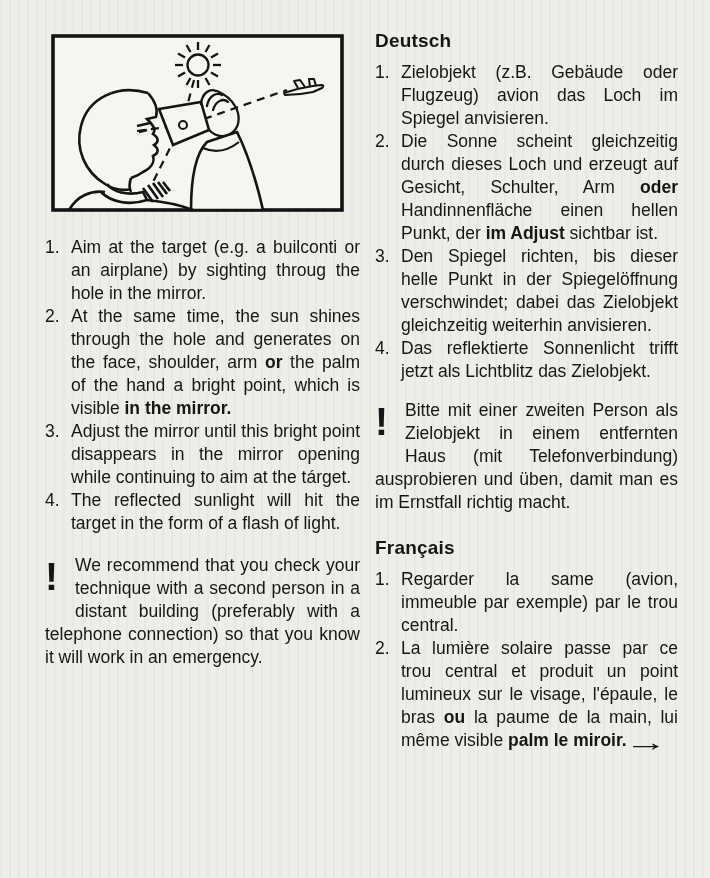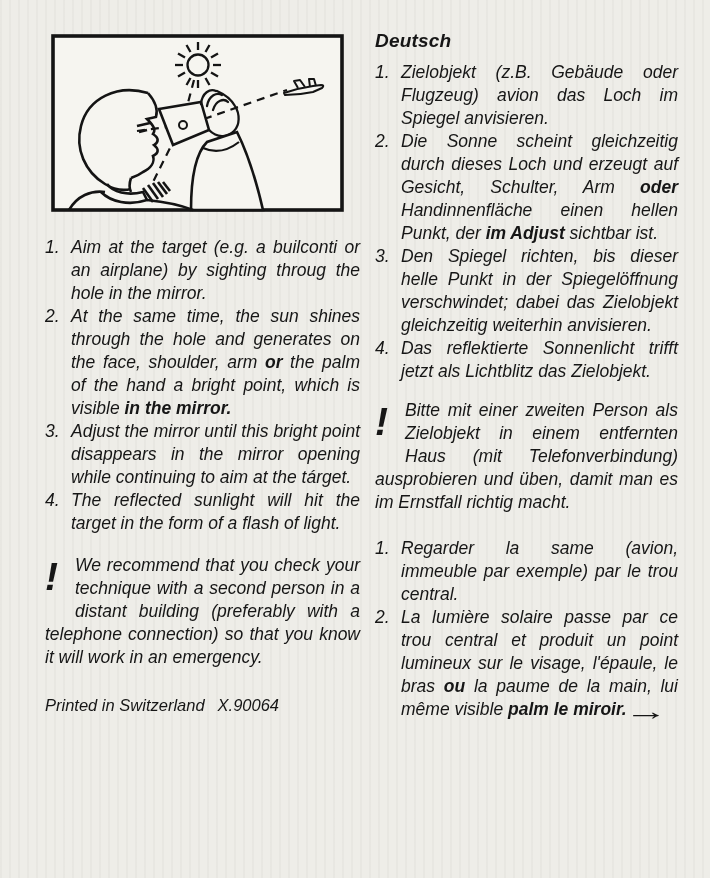--- a/index.html
+++ b/index.html
@@ -12,21 +12,21 @@
     overflow: hidden;
   }
   .page {
     box-sizing: border-box;
     width: 710px; height: 878px;
     display: grid;
     grid-template-columns: 315px 303px;
     column-gap: 15px;
     padding: 30px 32px 0 45px;
   }
-  .col { min-width: 0; font-style: italic; }
+  .col { min-width: 0; }
   .figure-box { width: 293px; height: 178px; margin: 4px 0 24px 6px; }
   .heading {
     font-size: 19px; font-weight: bold;
     margin: 0 0 9px 0; letter-spacing: 0.2px;
   }
   .ilist { list-style: none; margin: 0; padding: 0; font-size: 17.5px; line-height: 23px; }
   .item { display: flex; }
   .num { flex: 0 0 26px; width: 26px; }
   .txt {
     flex: 1; text-align: justify;
@@ -142,23 +142,20 @@
         </li>
         <li class="item">
           <span class="num">4.</span>
           <div class="txt"><span>The reflected sunlight will hit the target in the form of a flash of light.</span></div>
         </li>
       </ol>
       <div class="warning">
         <span class="bang">!</span>
         <span><span>We recommend that you check your technique with a second person in a distant building (pre­ferably with a telephone connec­tion) so that you know it will work in an emergency.</span></span>
       </div>
-      <div class="footer">
-        <span>Printed in Switzerland</span><span class="code">X.90064</span>
-      </div>
     </section>
   </div>
 
   <div class="col">
 
     <section>
       <h2 class="heading">Deutsch</h2>
       <ol class="ilist">
         <li class="item">
           <span class="num">1.</span>
@@ -177,20 +174,21 @@
           <div class="txt"><span>Das reflektierte Sonnenlicht trifft jetzt als Lichtblitz das Ziel­objekt.</span></div>
         </li>
       </ol>
       <div class="warning warn-de">
         <span class="bang">!</span>
         <span><span>Bitte mit einer zweiten Person als Zielobjekt in einem entfern­ten Haus (mit Telefonverbindung) ausprobieren und üben, damit man es im Ernstfall richtig macht.</span></span>
       </div>
     </section>
 
     <section class="sect-fr">
+      <h2 class="heading">Français</h2>
       <ol class="ilist">
         <li class="item">
           <span class="num">1.</span>
           <div class="txt"><span>Regarder la same (avion, immeuble par exemple) par le trou central.</span></div>
         </li>
         <li class="item">
           <span class="num">2.</span>
           <div class="txt">
             <span><span>La lumière solaire passe par ce trou central et produit un point lumineux sur le visage, l'épaule, le bras </span><span class="bseg">ou</span><span> la paume de la main, lui même visible </span><span class="bseg">palm le miroir.</span></span>
             <span class="arrow">→</span>

